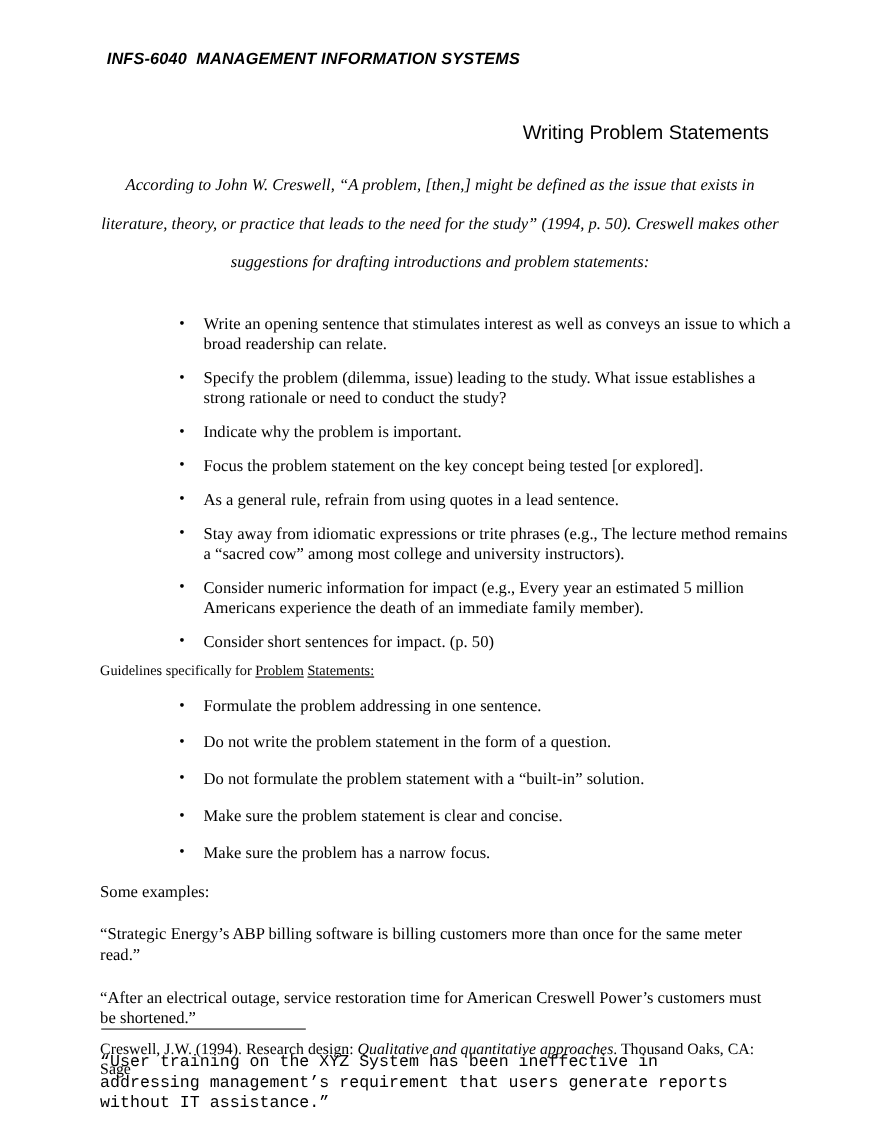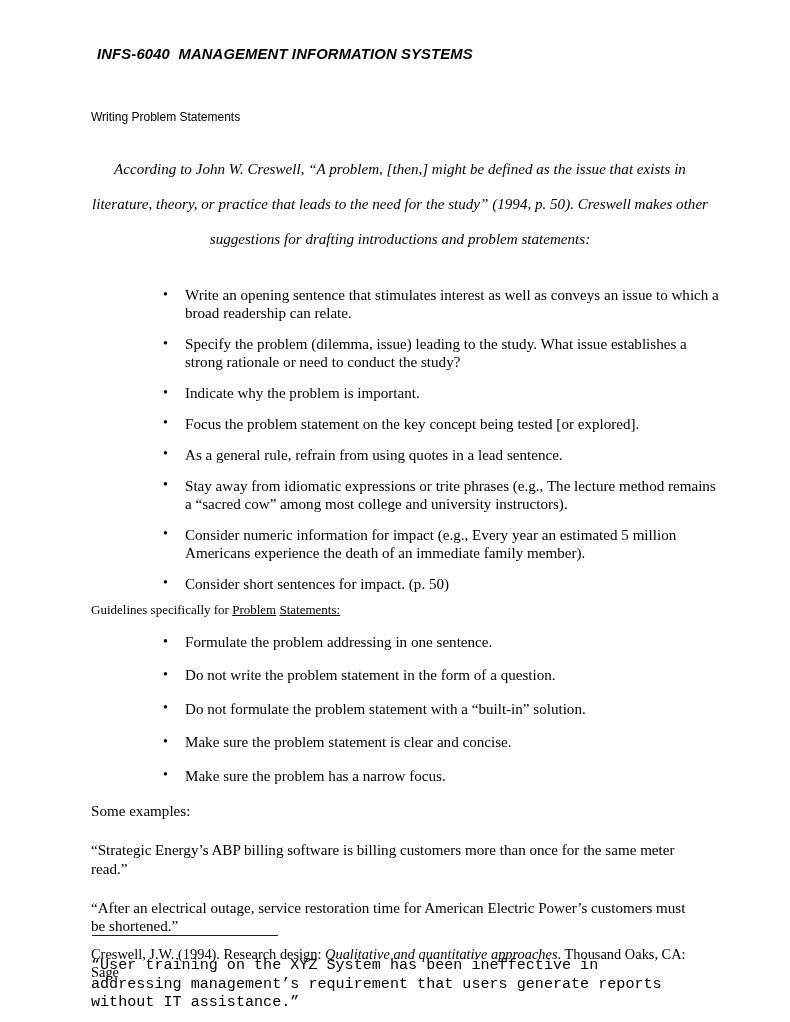--- a/index.html
+++ b/index.html
@@ -38,23 +38,23 @@
     white-space: pre;
     line-height: 1.1;
   }
 
   
   .doc-title {
     position: absolute;
     left: 91px;
     top: 110px;
     width: 608px;
-    text-align: left;
+    text-align: right;
     font-family: "Liberation Sans", "DejaVu Sans", sans-serif;
-    font-size: 12px;
+    font-size: 18px;
     font-weight: normal;
     line-height: 1.2;
   }
 
   
   .content {
     position: absolute;
     left: 91px;
     top: 152px;
     width: 618px;
@@ -233,21 +233,21 @@
     </li>
     <li class="bullet-item">
       <span class="bullet-glyph">•</span>
       <span class="bullet-text">Make sure the problem has a narrow focus.</span>
     </li>
   </ul>
 
   <div class="examples">
     <p class="example-line">Some examples:</p>
     <p class="example-line">“Strategic Energy’s ABP billing software is billing customers more than once for the same meter read.”</p>
-    <p class="example-line">“After an electrical outage, service restoration time for American Electric Power’s customers must be shortened.”</p>
+    <p class="example-line">“After an electrical outage, service restoration time for American Creswell Power’s customers must be shortened.”</p>
     <p class="example-line wrap">“User training on the XYZ System has been ineffective in addressing management’s requirement that users generate reports without IT assistance.”</p>
   </div>
 
   <div class="footnote-rule"></div>
 
   <div class="footnote"><span>Creswell, J.W. (1994). Research design: </span><span class="it">Qualitative and quantitative approaches</span><span>. Thousand Oaks, CA: Sage</span></div>
 
 </div>
 
 </body></html>

